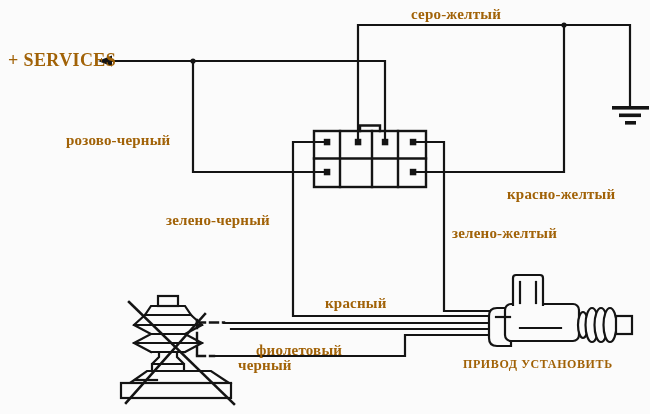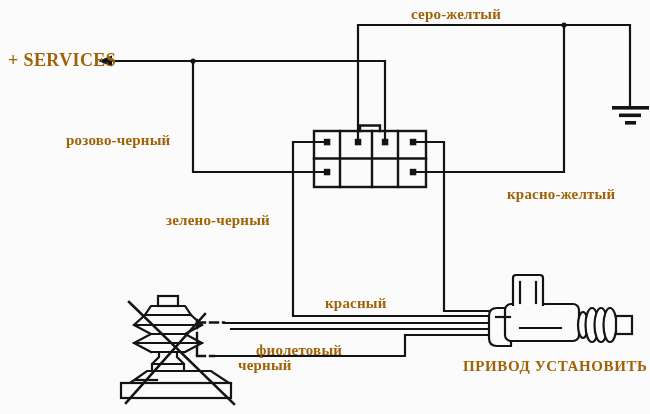--- a/index.html
+++ b/index.html
@@ -14,21 +14,21 @@
   .lbl{
     position:absolute;
     font-weight:bold;
     font-size:15px;
     line-height:1.1;
     color:#a16207;
     white-space:nowrap;
     letter-spacing:.2px;
   }
   .lbl-small{font-size:18px;letter-spacing:.4px;}
-  .lbl-caption{font-size:15px;letter-spacing:.6px;}
+  .lbl-caption{font-size:12px;letter-spacing:.6px;}
 </style>
 </head>
 <body>
 
 <div class="stage">
 
   <svg width="650" height="414" viewBox="0 0 650 414">
     <g stroke="#141414" stroke-width="2.2" fill="none" stroke-linecap="square">
 
       <path d="M111,61 H192"></path>
@@ -118,18 +118,19 @@
         <rect x="616" y="316" width="16" height="18" fill="#fbfbfb"></rect>
       </g>
     </g>
   </svg>
 
   <span class="lbl lbl-small" style="left:8px;top:51px;">+ SERVICES</span>
   <span class="lbl" style="left:411px;top:6px;">серо-желтый</span>
   <span class="lbl" style="left:66px;top:132px;">розово-черный</span>
   <span class="lbl" style="left:468px;top:186px;margin-left:39px;">красно-желтый</span>
   <span class="lbl" style="left:166px;top:212px;">зелено-черный</span>
+  <span class="lbl" style="left:452px;top:225px;">зелено-желтый</span>
   <span class="lbl" style="left:325px;top:295px;">красный</span>
   <span class="lbl" style="left:256px;top:334px;margin-top:8px;">фиолетовый</span>
   <span class="lbl" style="left:238px;top:357px;">черный</span>
   <span class="lbl lbl-caption" style="left:463px;top:358px;">ПРИВОД УСТАНОВИТЬ</span>
 
 </div>
 
 </body></html>

